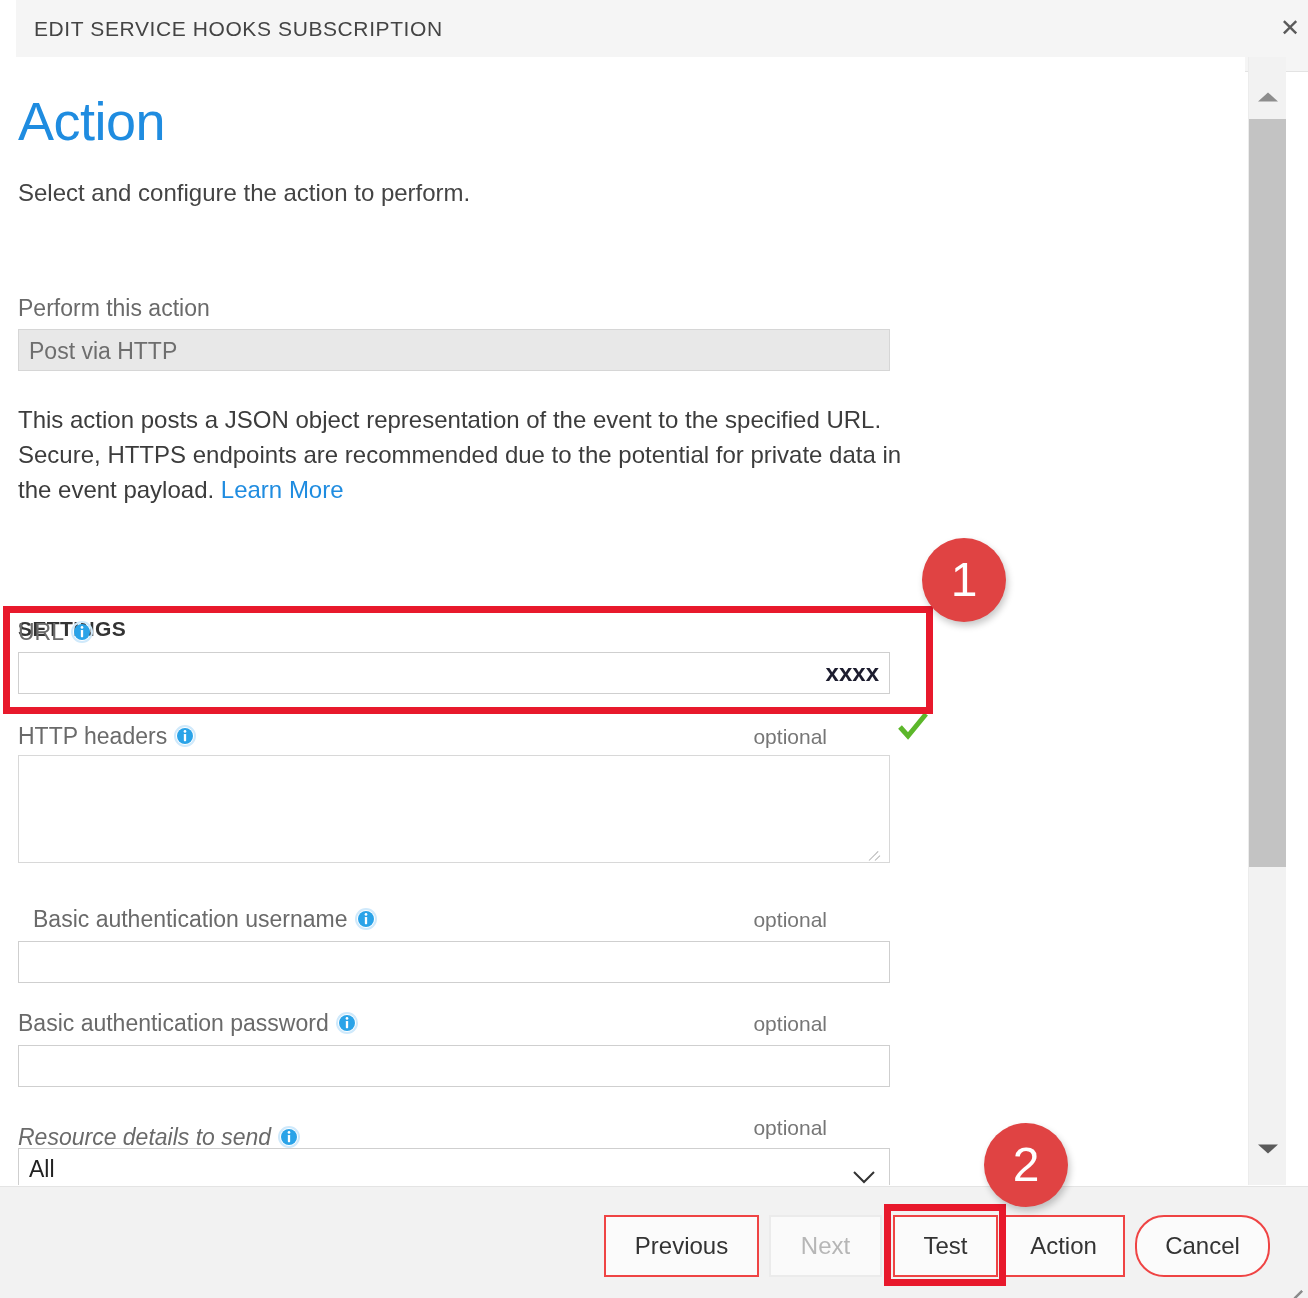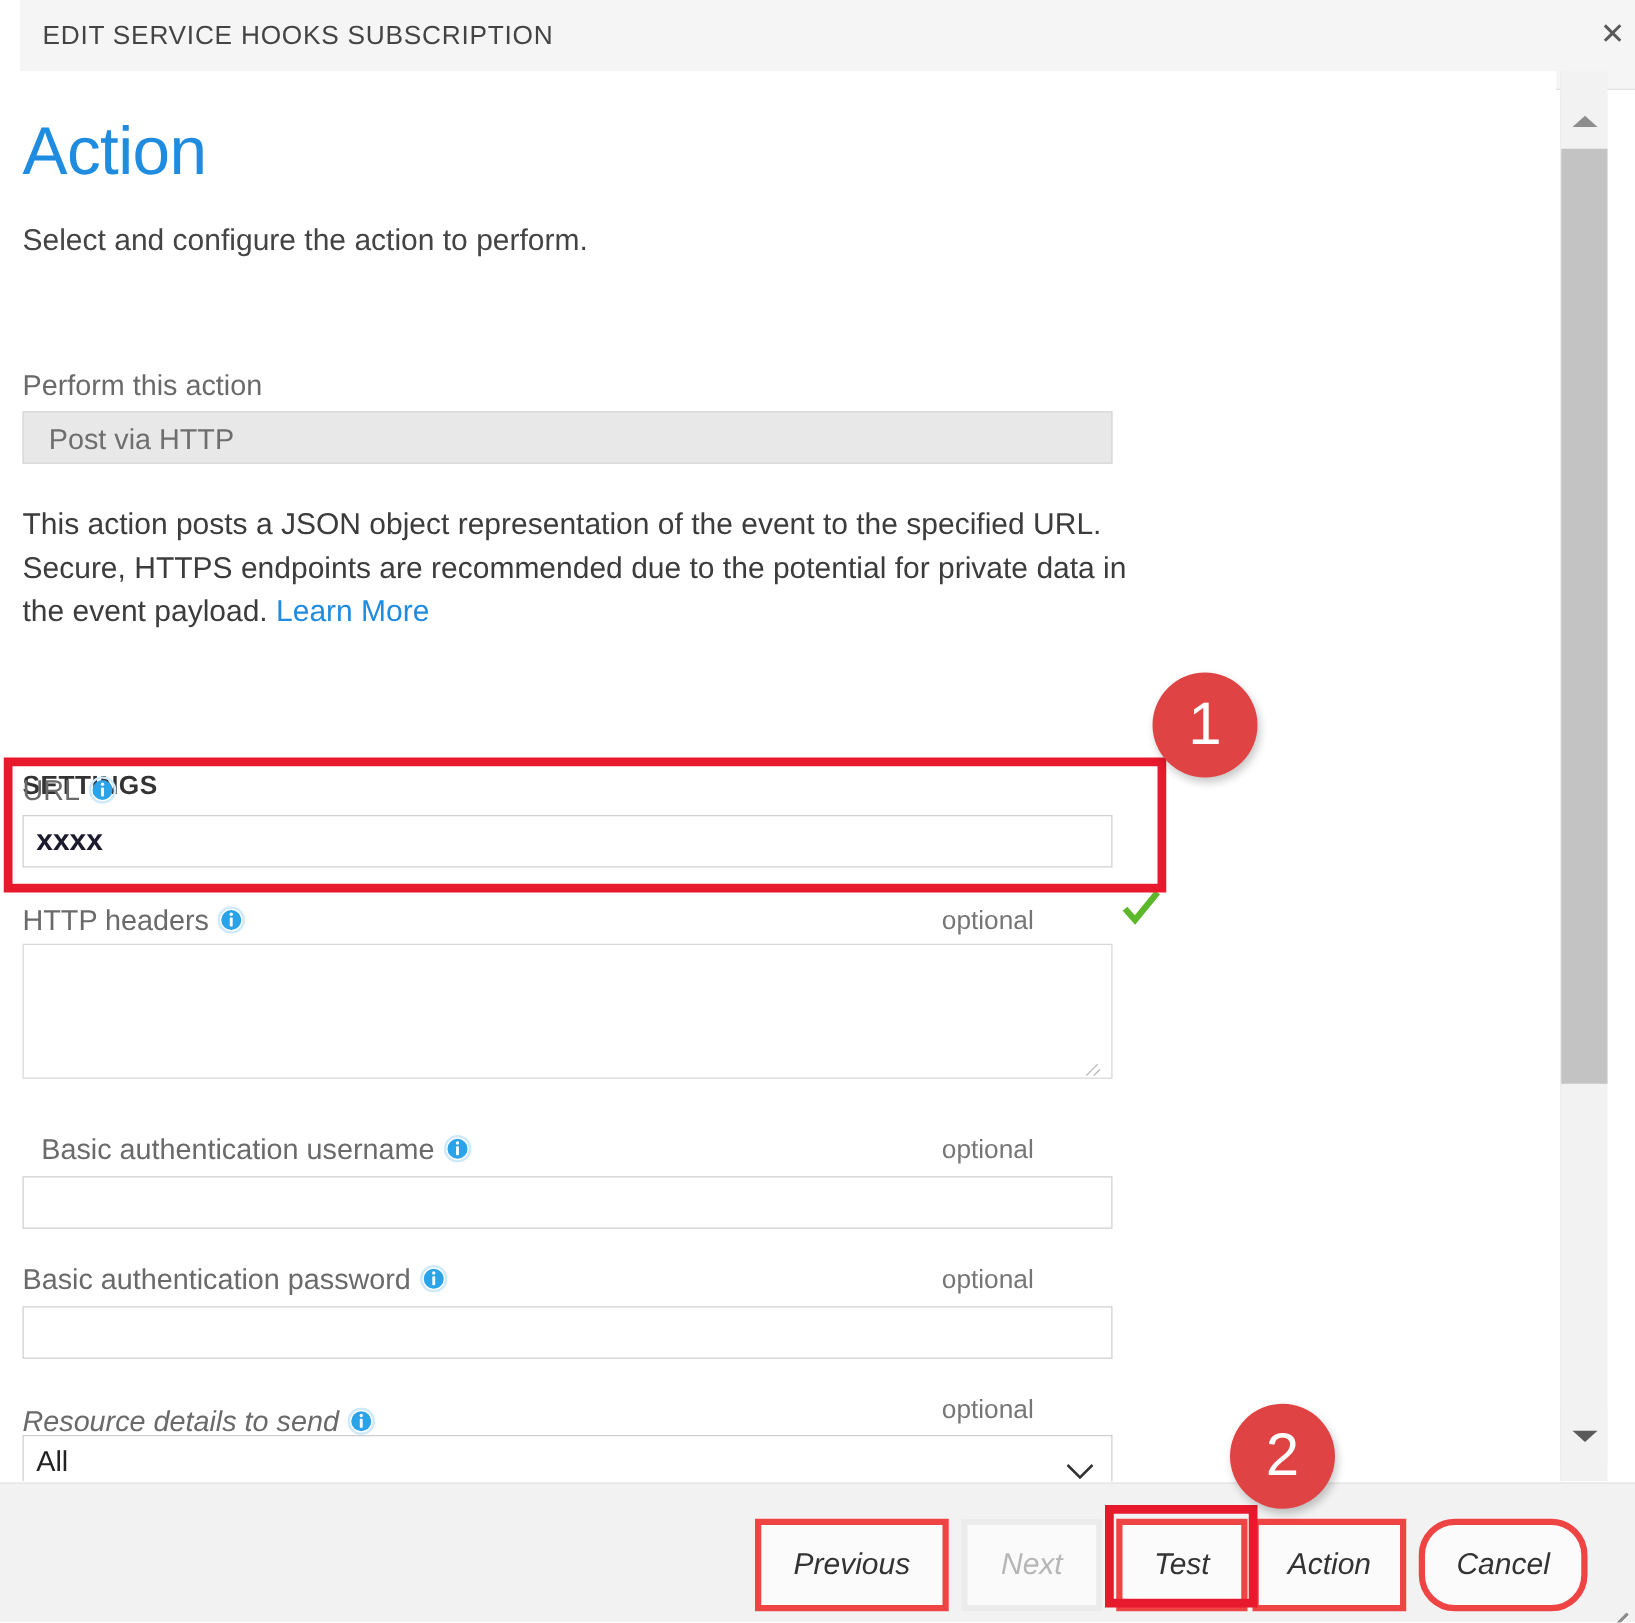--- a/index.html
+++ b/index.html
@@ -100,21 +100,21 @@
     position: absolute;
     left: 18px;
     width: 872px;
     height: 42px;
     background: #e8e8e8;
     border: 1px solid #d6d6d6;
     box-sizing: border-box;
     color: #6e6e6e;
     font-size: 23px;
     font-weight: 300;
-    padding: 6px 20px;
+    padding: 6px 10px;
     line-height: 30px;
   }
 
   .description {
     position: absolute;
     left: 18px;
     top: 345px;
     width: 890px;
     font-size: 24px;
     font-weight: 300;
@@ -290,30 +290,29 @@
     top: 1186px;
     width: 1308px;
     height: 112px;
     background: #f2f2f2;
     border-top: 1px solid #e4e4e4;
     box-sizing: border-box;
   }
   .btn {
     position: absolute;
     top: 1215px;
-    height: 74px;
+    height: 62px;
     background: #fbfbfb;
-    border: 5px solid #ef4444;
+    border: 2px solid #ef4444;
     box-sizing: border-box;
     font-family: "Liberation Sans", sans-serif;
     font-size: 24px;
     font-weight: 300;
     color: #333333;
     cursor: pointer;
-    font-style: italic;
   }
   .btn.disabled {
     color: #b6b6b6;
     background: #fafafa;
     border-color: #ebebeb;
     cursor: default;
   }
   .grip {
     position: absolute;
     right: 6px;
@@ -354,21 +353,21 @@
 
     <div class="field-label" style="left:18px; top:562px;">
       <span>URL</span><span class="info-icon"><svg viewBox="0 0 22 22" width="22" height="22">
           <circle cx="11" cy="11" r="10" fill="none" stroke="#cfe9fb" stroke-width="2"></circle>
           <circle cx="11" cy="11" r="8" fill="#2aa3e8"></circle>
           <circle cx="11" cy="6.4" r="1.35" fill="#ffffff"></circle>
           <rect x="9.85" y="9" width="2.3" height="7.2" rx="0.6" fill="#ffffff"></rect>
         </svg></span>
     </div>
     <div class="opt-label" style="top:598px;">required</div>
-    <input class="text-input filled" style="top: 595px;" type="text" value="xxxx">
+    <input class="text-input filled" style="top: 595px; text-align: right;" type="text" value="xxxx">
     <span class="green-check">
       <svg viewBox="0 0 34 34" width="34" height="34">
         <path d="M4 18 L12 27 L30 5" fill="none" stroke="#5cb72a" stroke-width="5" stroke-linecap="butt" stroke-linejoin="miter"></path>
       </svg>
     </span>
 
     <div class="field-label" style="left:18px; top:666px;">
       <span>HTTP headers</span><span class="info-icon"><svg viewBox="0 0 22 22" width="22" height="22">
           <circle cx="11" cy="11" r="10" fill="none" stroke="#cfe9fb" stroke-width="2"></circle>
           <circle cx="11" cy="11" r="8" fill="#2aa3e8"></circle>

